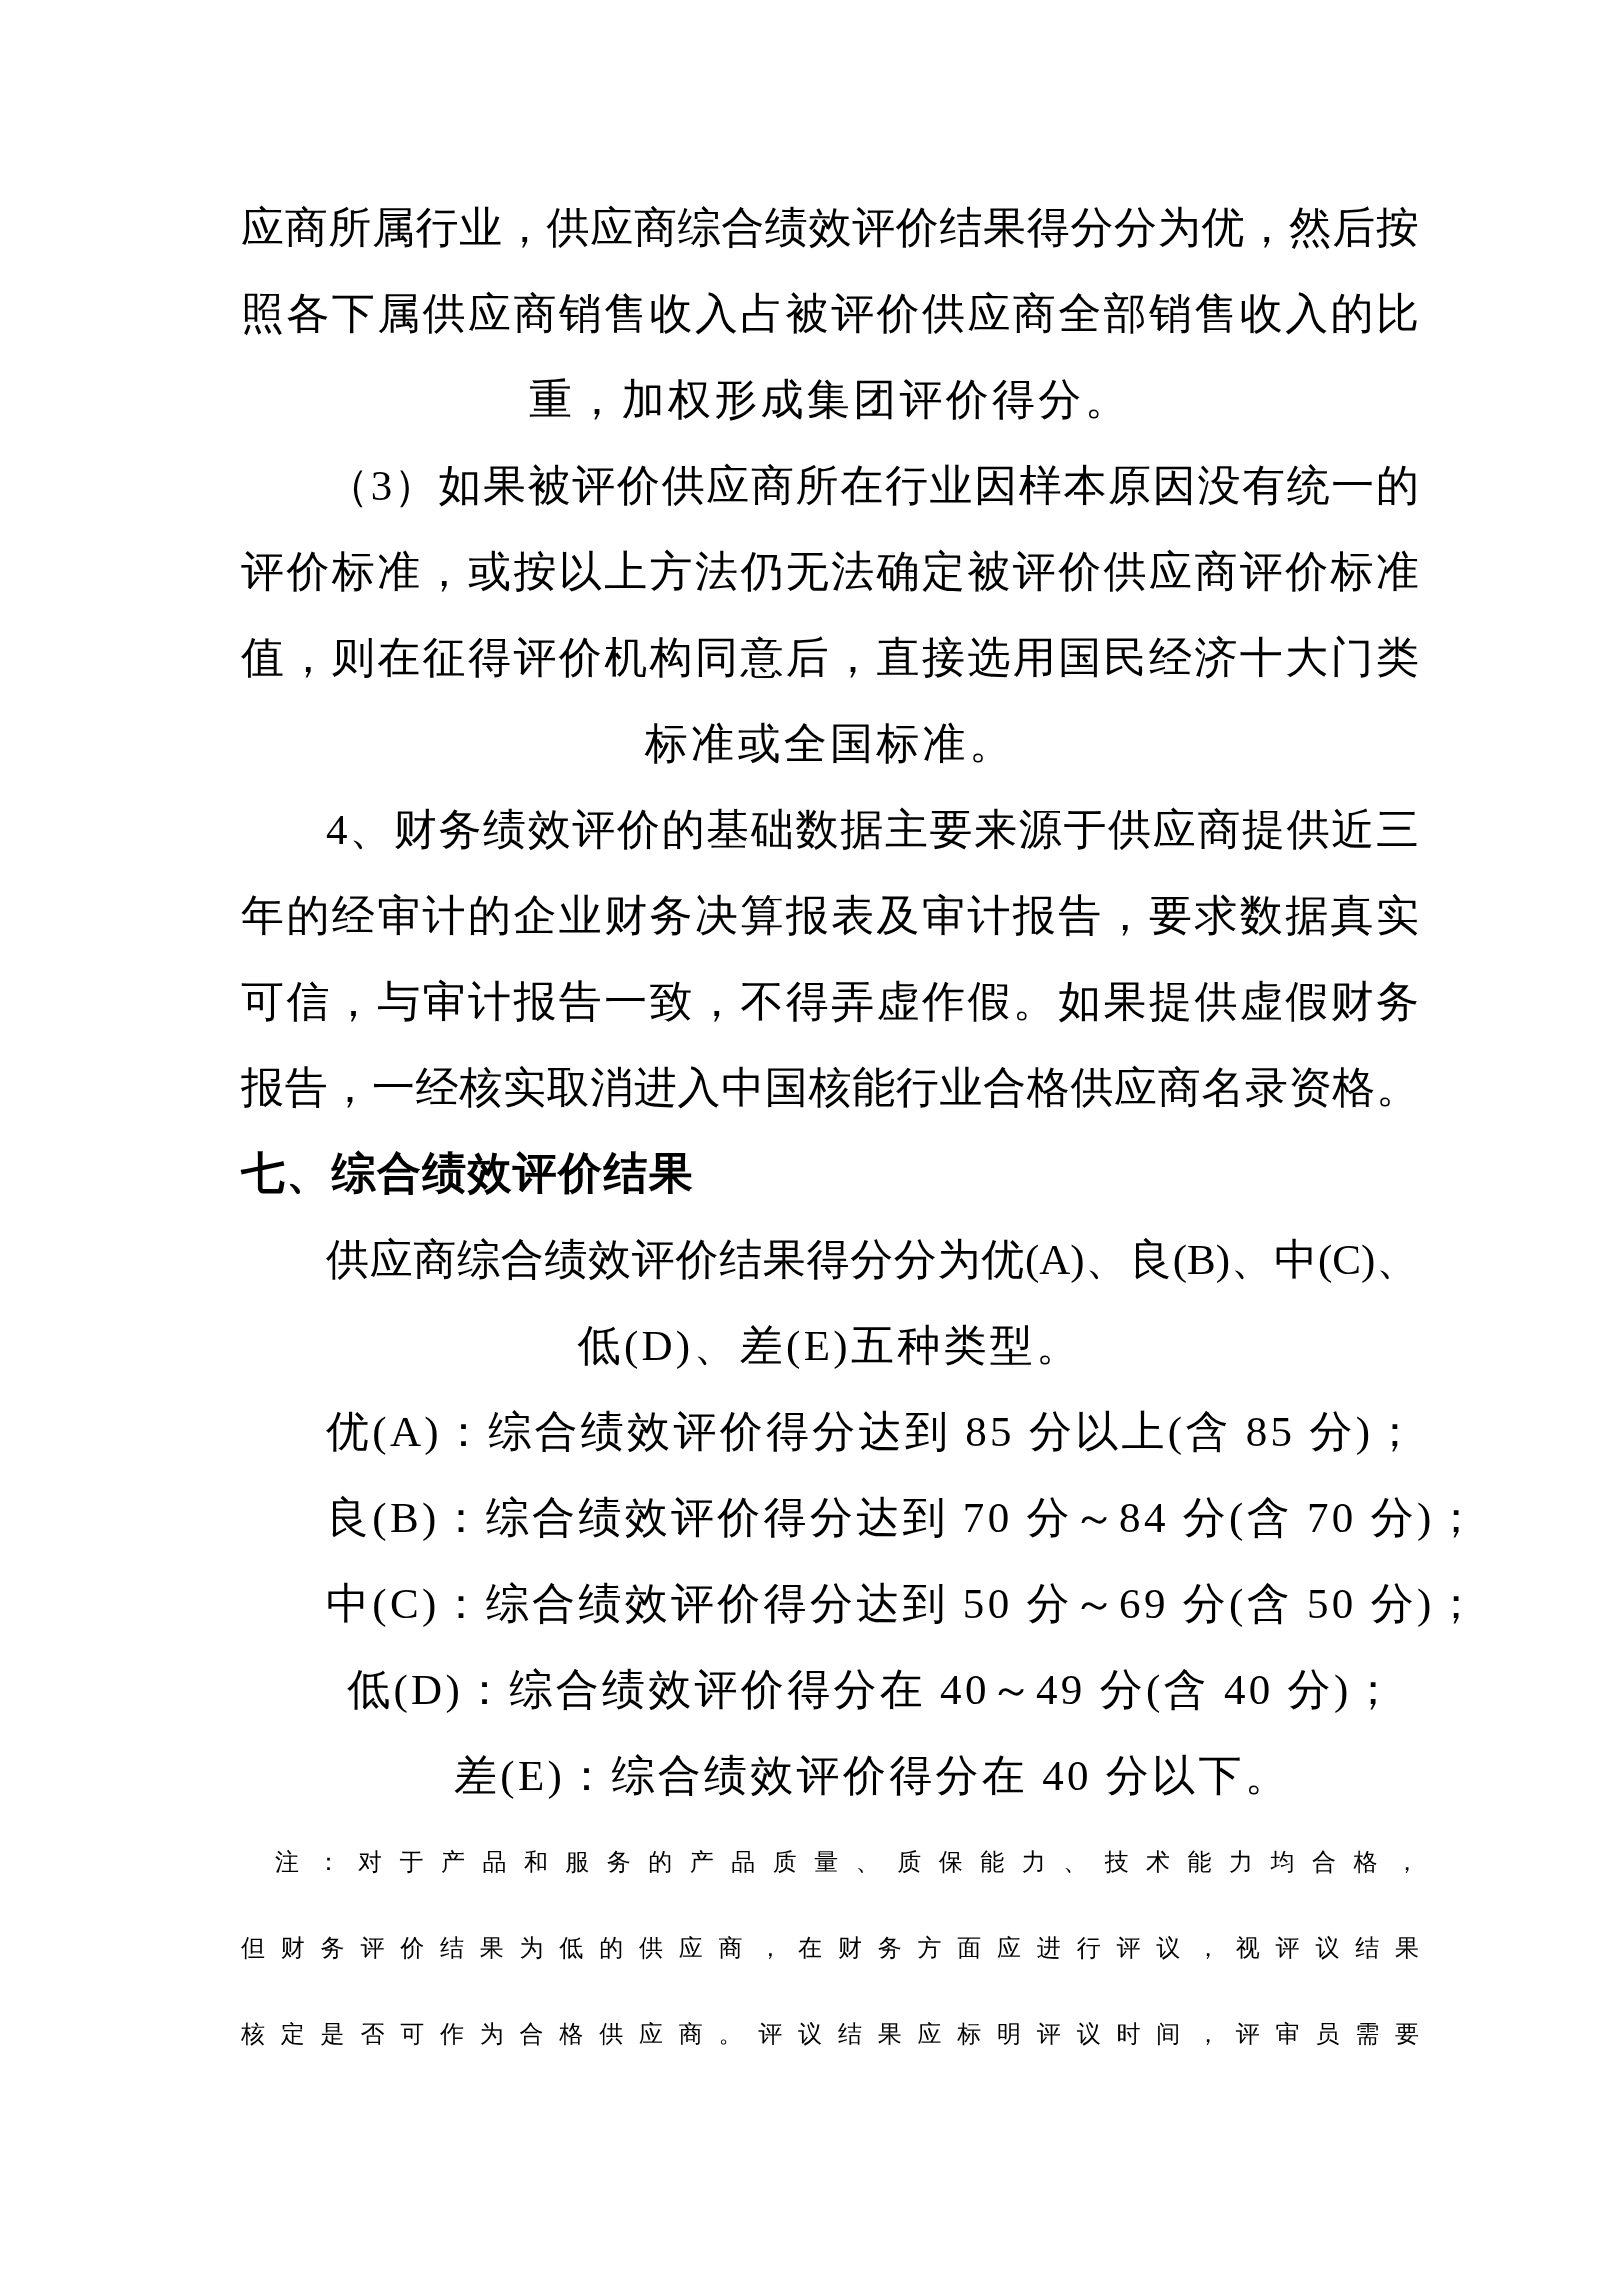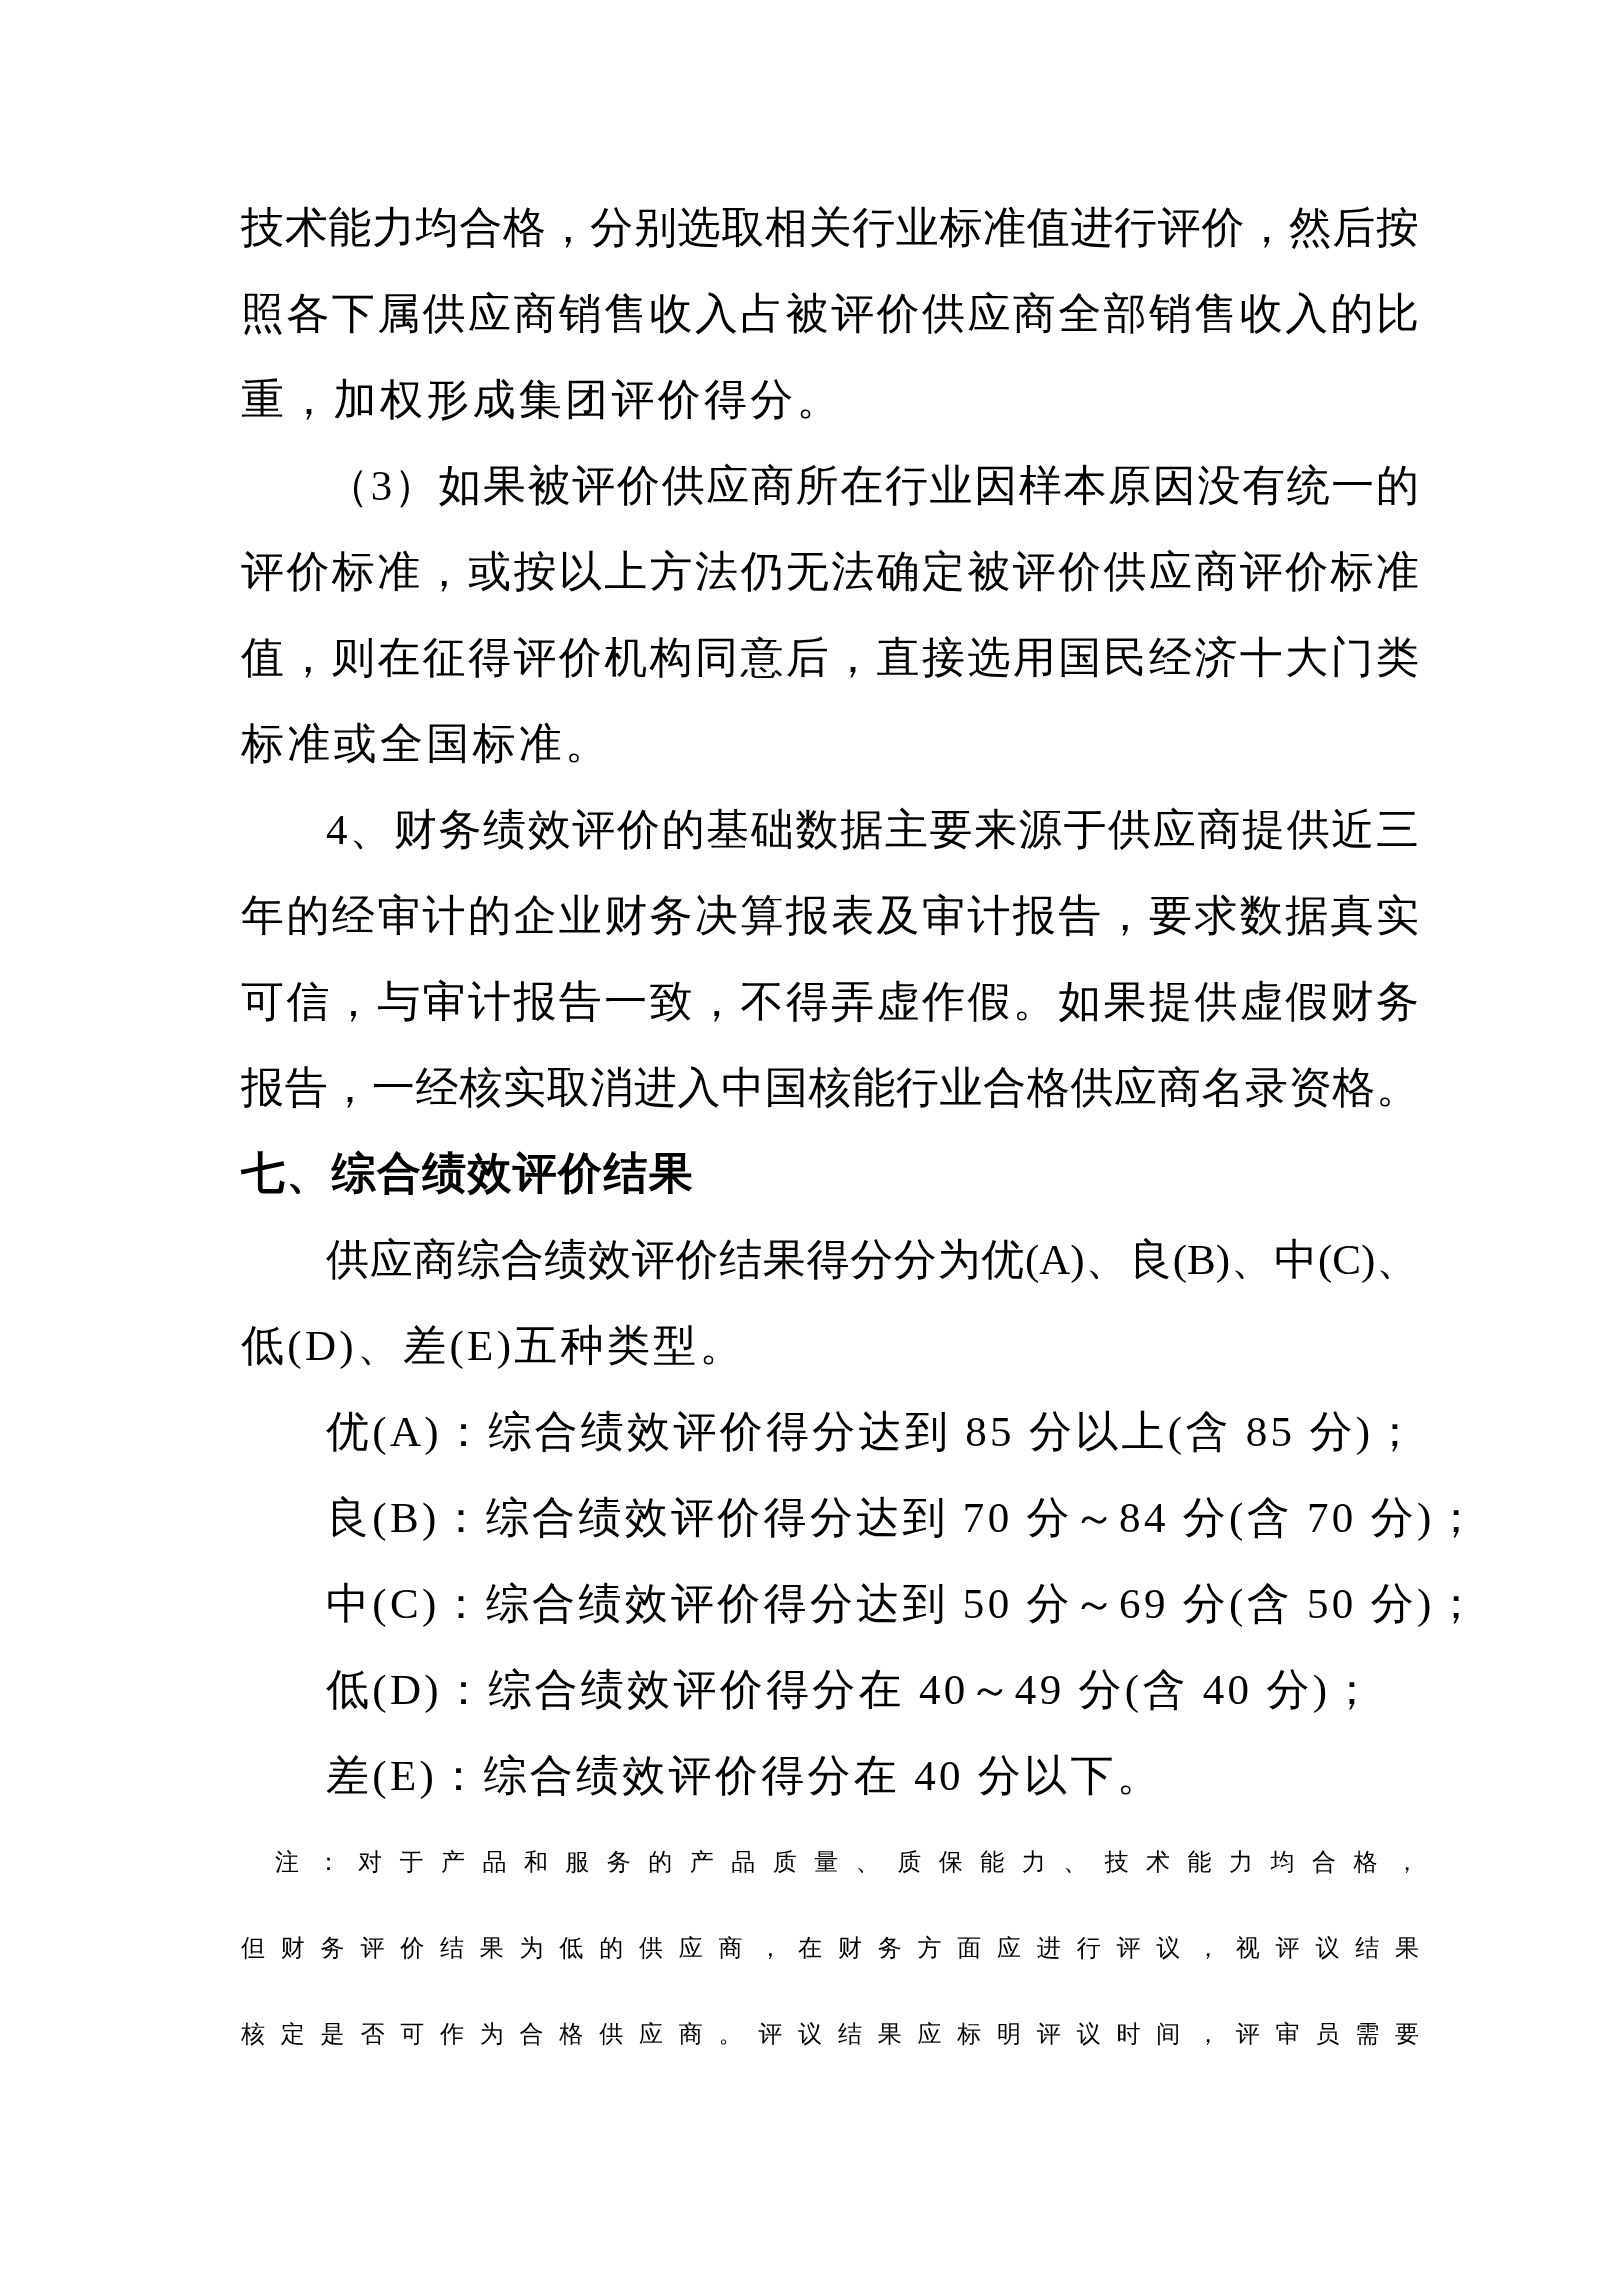--- a/index.html
+++ b/index.html
@@ -31,20 +31,21 @@
   }
   
   .fit {
     white-space: normal;
     text-align: justify;
     text-align-last: justify;
   }
   
   .natural {
     letter-spacing: 3.3px;
+    text-align: center;
   }
   .indent { text-indent: 85px; }
   .heading {
     font-weight: bold;
     font-size: 44px;
     letter-spacing: 1.3px;
   }
   .note { font-size: 24px; }
   .note-indent { text-indent: 34px; }
   .page-number {
@@ -55,21 +56,21 @@
     text-align: center;
     font-size: 31px;
     line-height: 37px;
   }
 </style>
 </head>
 <body>
 
 <div class="page">
   <div class="content">
-    <div class="line fit">技术能力均合格，分别选取相关行业标准值进行评价，然后按</div>
+    <div class="line fit">应商所属行业，供应商综合绩效评价结果得分分为优，然后按</div>
     <div class="line fit">照各下属供应商销售收入占被评价供应商全部销售收入的比</div>
     <div class="line natural">重，加权形成集团评价得分。</div>
     <div class="line fit indent">（3）如果被评价供应商所在行业因样本原因没有统一的</div>
     <div class="line fit">评价标准，或按以上方法仍无法确定被评价供应商评价标准</div>
     <div class="line fit">值，则在征得评价机构同意后，直接选用国民经济十大门类</div>
     <div class="line natural">标准或全国标准。</div>
     <div class="line fit indent">4、财务绩效评价的基础数据主要来源于供应商提供近三</div>
     <div class="line fit">年的经审计的企业财务决算报表及审计报告，要求数据真实</div>
     <div class="line fit">可信，与审计报告一致，不得弄虚作假。如果提供虚假财务</div>
     <div class="line fit">报告，一经核实取消进入中国核能行业合格供应商名录资格。</div>

